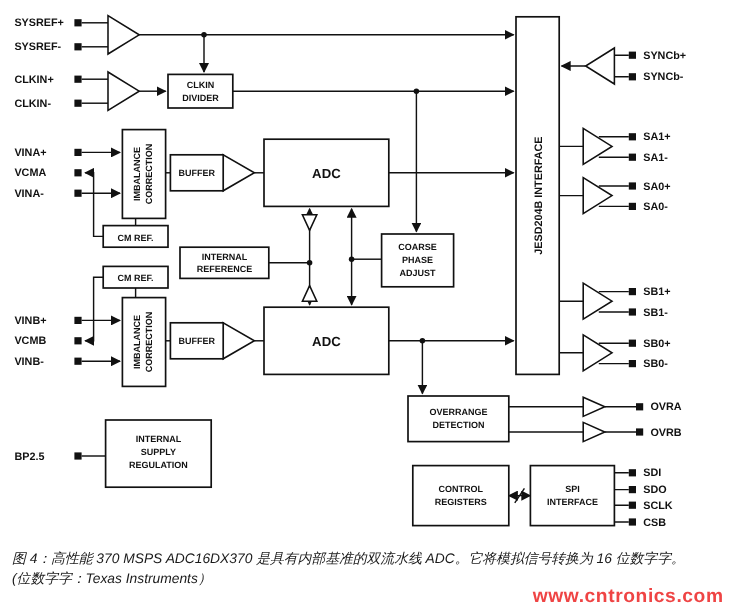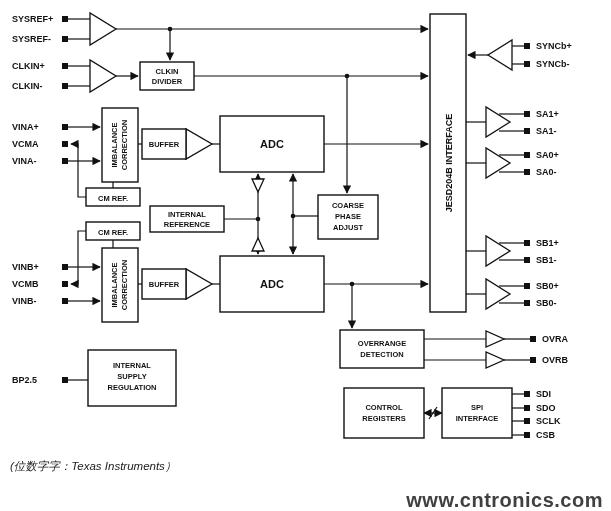--- a/index.html
+++ b/index.html
@@ -16,21 +16,21 @@
   .bt{font:bold 7.5px "Liberation Sans",sans-serif;fill:#111;text-anchor:middle;}
   .pl{font:bold 9px "Liberation Sans",sans-serif;fill:#111;}
   .adct{font:bold 11px "Liberation Sans",sans-serif;fill:#111;text-anchor:middle;}
   .jt{font:bold 9px "Liberation Sans",sans-serif;fill:#111;text-anchor:middle;}
   .caption{
     position:absolute;left:10px;top:458px;width:594px;
     font-style:italic;font-size:11.5px;line-height:1.45;color:#1a1a1a;
   }
   .watermark{
     position:absolute;right:8px;top:489px;
-    font-weight:bold;font-size:20px;color:#404040;letter-spacing:0.5px;
+    font-weight:bold;font-size:16px;color:#ef4444;letter-spacing:0.5px;
   }
 </style>
 </head>
 <body>
 
 <svg width="611" height="452" viewBox="0 0 611 452">
   <defs>
     <marker id="arr" viewBox="0 0 10 10" refX="9" refY="5" markerWidth="7" markerHeight="7" orient="auto-start-reverse">
       <path d="M0,0 L10,5 L0,10 z" fill="#111111"></path>
     </marker>
@@ -245,16 +245,17 @@
     <rect class="sq" x="524" y="405" width="6" height="6"></rect>
     <text class="pl" x="536" y="411">SDO</text>
     <rect class="sq" x="524" y="418" width="6" height="6"></rect>
     <text class="pl" x="536" y="424">SCLK</text>
     <rect class="sq" x="524" y="432" width="6" height="6"></rect>
     <text class="pl" x="536" y="438">CSB</text>
   </g>
 </svg>
 
 <div class="caption">
+  <div>图 4：高性能 370 MSPS ADC16DX370 是具有内部基准的双流水线 ADC。它将模拟信号转换为 16 位数字字。</div>
   <div>(位数字字：Texas Instruments）</div>
 </div>
 
 <div class="watermark">www.cntronics.com</div>
 
 </body></html>

